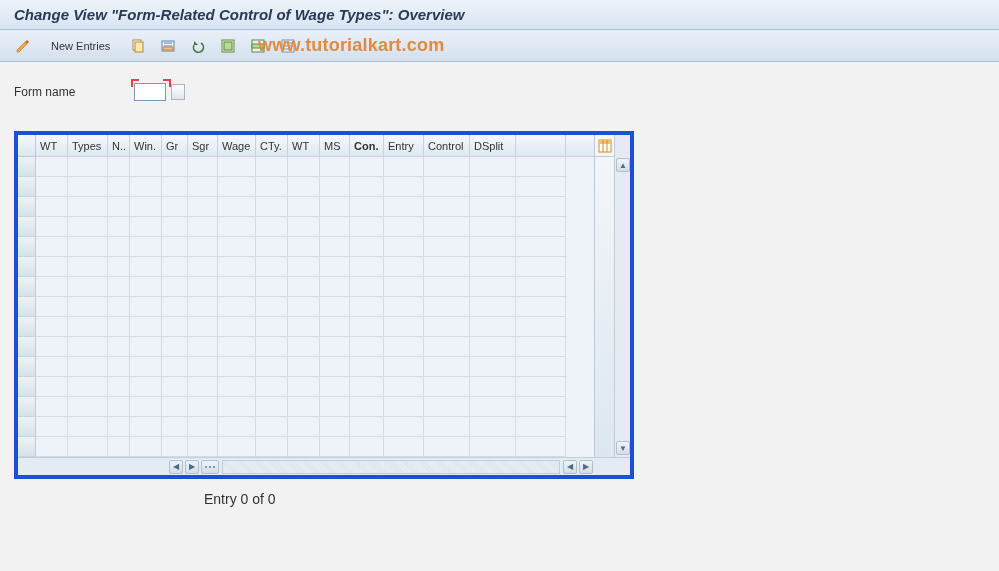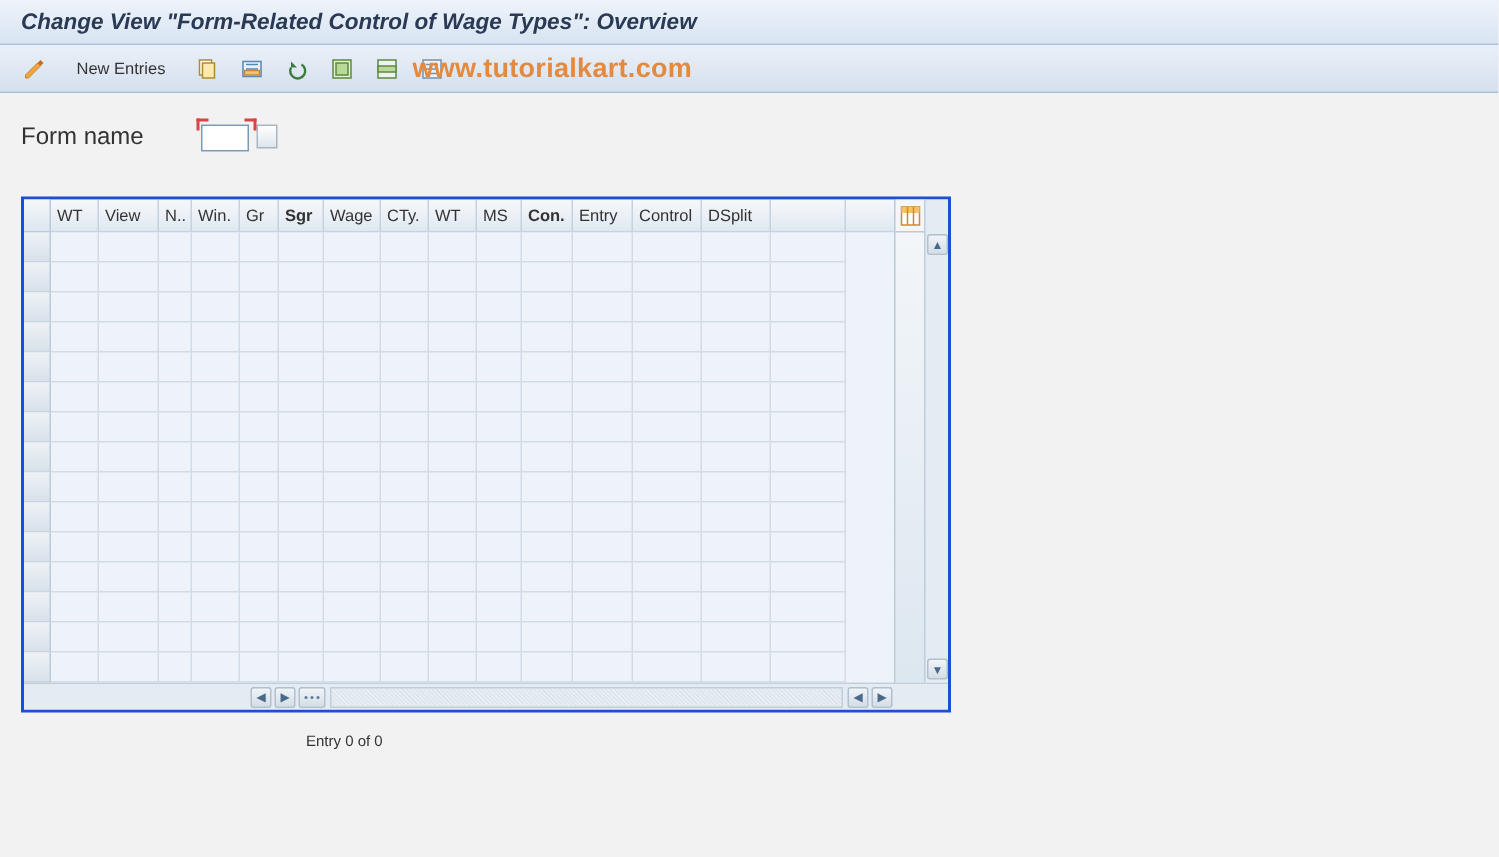--- a/index.html
+++ b/index.html
@@ -43,40 +43,40 @@
       border-radius: 3px;
       cursor: pointer;
     }
     .tb-label {
       font-size: 11px;
       color: #333;
       padding: 0 6px;
     }
     .watermark {
       position: absolute;
-      left: 275px;
+      left: 258px;
       top: 5px;
       font-size: 18px;
       font-weight: bold;
       color: #e48a3f;
       font-style: normal;
       letter-spacing: 0.2px;
     }
     .content {
       background: #f2f2f2;
       padding: 20px 14px 10px 14px;
     }
     .field-row {
       display: flex;
       align-items: center;
       gap: 10px;
       margin-bottom: 30px;
     }
     .field-label {
-      font-size: 16px;
+      font-size: 12px;
       color: #333;
       width: 110px;
     }
     .field-input {
       height: 18px;
       border: 1px solid #7a99b8;
       background: #fff;
       width: 32px;
       font-size: 11px;
       padding: 0 2px;
@@ -106,21 +106,21 @@
       width: 14px; height: 16px;
       border: 1px solid #aab6c4;
       background: linear-gradient(to bottom, #fff, #dee6ee);
       margin-left: 1px;
       display: inline-block;
       vertical-align: middle;
       cursor: pointer;
     }
 
     .table-container {
-      border: 2px solid #1d4ed8;
+      border: 4px solid #1d4ed8;
       background: #e7eef6;
       display: inline-block;
       width: 620px;
     }
     .table-scroll {
       display: flex;
     }
     .row-selector-col {
       width: 18px;
       flex: 0 0 18px;
@@ -251,34 +251,34 @@
       border: 1px solid #c9a34f;
       border-radius: 3px;
       height: 24px;
       padding: 0 40px 0 6px;
       font-size: 12px;
       color: #333;
       cursor: pointer;
       gap: 10px;
     }
     .entry-text {
-      font-size: 10px;
+      font-size: 14px;
       color: #333;
     }
 
     
     .icon-svg { width: 16px; height: 16px; display: block; }
 
     
     .cw1  { width: 32px; }  
     .cw2  { width: 40px; }  
     .cw3  { width: 22px; }  
     .cw4  { width: 32px; }  
     .cw5  { width: 26px; }  
-    .cw6  { width: 30px; font-weight: bold; }  
+    .cw6  { width: 30px; }  
     .cw7  { width: 38px; }  
     .cw8  { width: 32px; text-align: center; }  
     .cw9  { width: 32px; }  
     .cw10 { width: 30px; }  
     .cw11 { width: 34px; font-weight: bold; }  
     .cw12 { width: 40px; }  
     .cw13 { width: 46px; }  
     .cw14 { width: 46px; }  
     .cw15 { width: 50px; }  
   </style>
@@ -370,21 +370,21 @@
             <div class="row-selector"></div>
             <div class="row-selector"></div>
             <div class="row-selector"></div>
             <div class="row-selector"></div>
             <div class="row-selector"></div>
           </div>
       </div>
       <div class="grid-col">
         <div class="grid-header" id="grid-header">
             <div class="cell cw1">WT</div>
-            <div class="cell cw2">View</div>
+            <div class="cell cw2">Types</div>
             <div class="cell cw3">N..</div>
             <div class="cell cw4">Win.</div>
             <div class="cell cw5">Gr</div>
             <div class="cell cw6">Sgr</div>
             <div class="cell cw7">Wage</div>
             <div class="cell cw8">CTy.</div>
             <div class="cell cw9">WT</div>
             <div class="cell cw10">MS</div>
             <div class="cell cw11">Con.</div>
             <div class="cell cw12">Entry</div>

